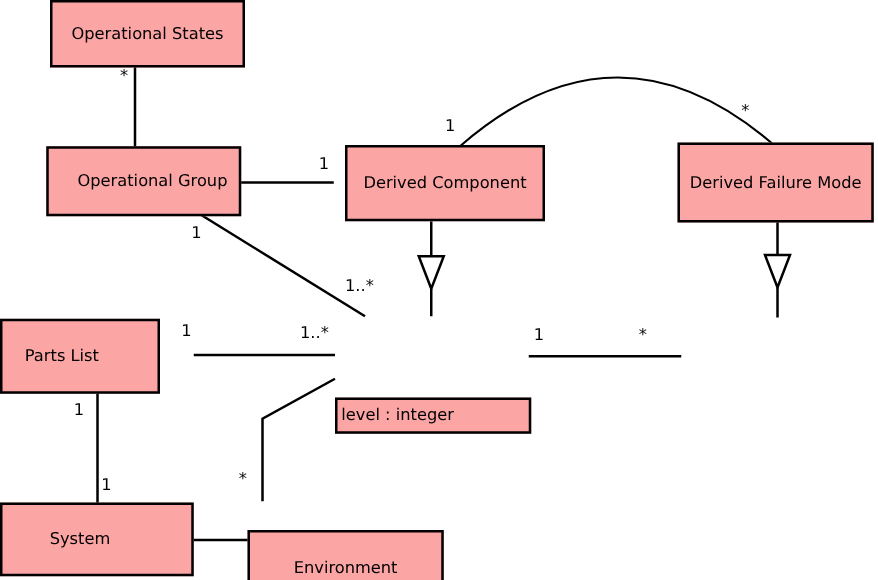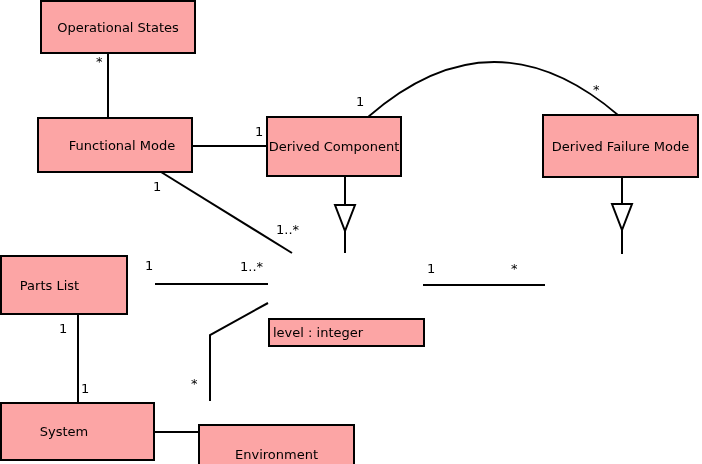--- a/index.html
+++ b/index.html
@@ -70,24 +70,24 @@
       <line x1="154" y1="432" x2="199" y2="432"></line>
       <polyline points="210,401 210,335 268,303"></polyline>
     </g>
   </svg>
 
   <div class="node" style="left:40px; top:0px; width:156px; height:54px;">
     <span>Operational States</span>
   </div>
 
   <div class="node" style="left:37px; top:117px; width:156px; height:56px; padding-left:14px;">
-    <span>Functional Mode</span>
+    <span>Operational Group</span>
   </div>
 
-  <div class="node" style="left:266px; top:116px; width:136px; height:61px;">
+  <div class="node" style="left:276px; top:116px; width:160px; height:61px;">
     <span>Derived Component</span>
   </div>
 
   <div class="node" style="left:542px; top:114px; width:157px; height:64px; ">
     <span>Derived Failure Mode</span>
   </div>
 
   <div class="node" style="left:0px; top:255px; width:128px; height:60px; padding-right:29px;">
     <span>Parts List</span>
   </div>

